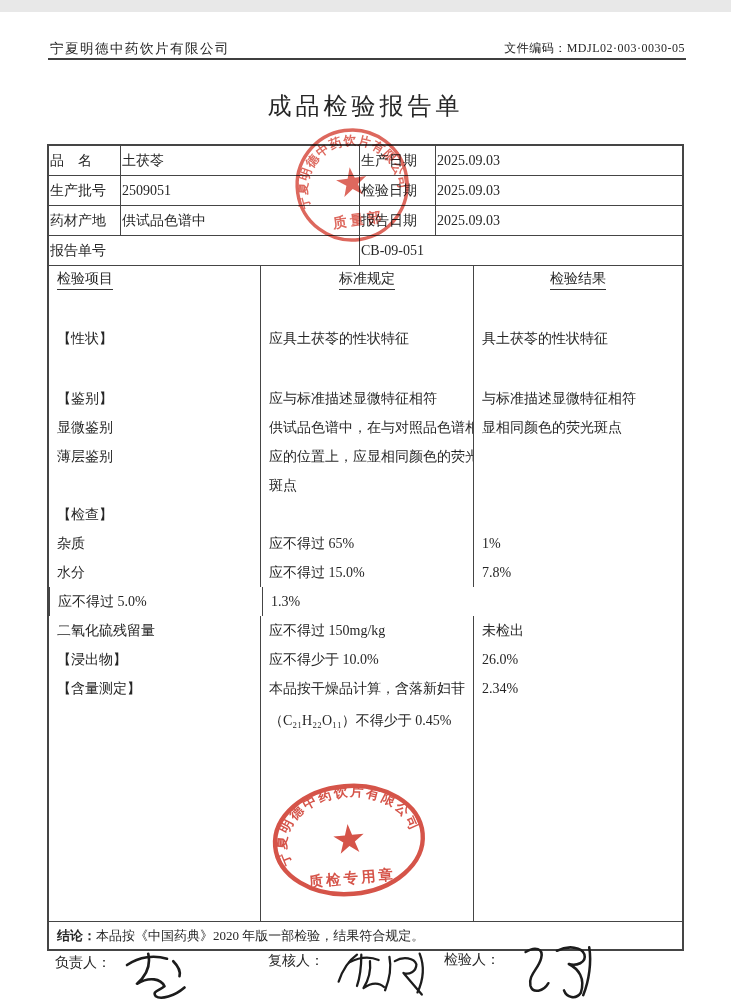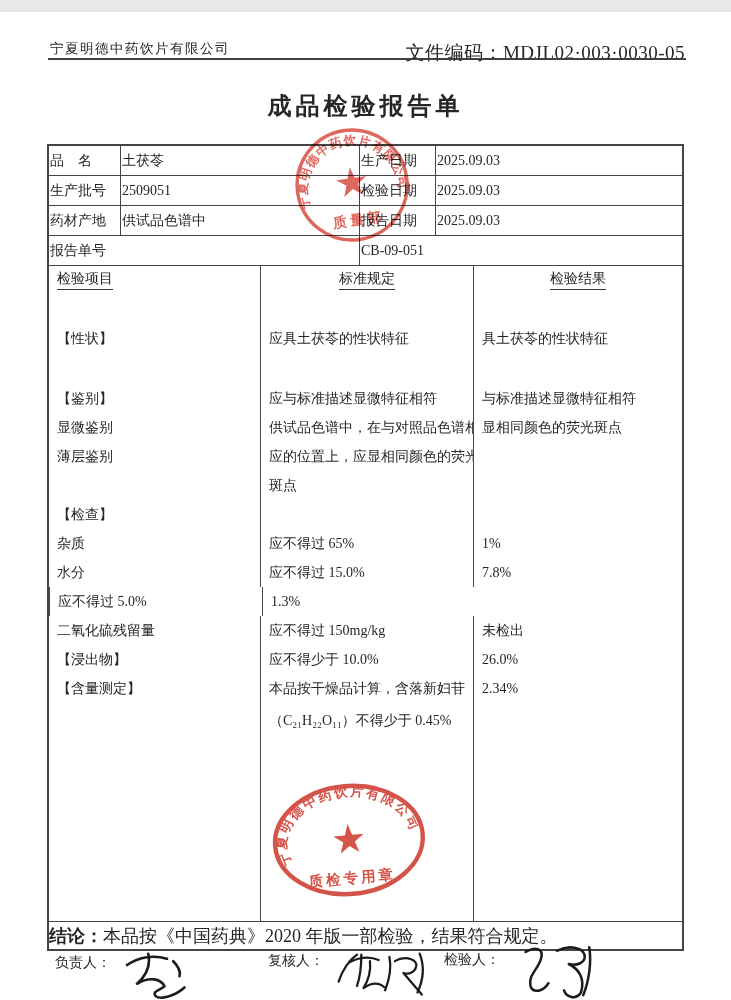--- a/index.html
+++ b/index.html
@@ -1,45 +1,45 @@
 <!DOCTYPE html>
 <html><head>
 <meta charset="utf-8">
 <style>
   html,body{margin:0;padding:0;background:#e8e8e8;}
   .page{position:relative;width:731px;height:1000px;background:#ffffff;margin:12px auto;
         font-family:"Liberation Serif","DejaVu Serif",serif;color:#262626;overflow:hidden;}
 
   
   .hdr-company{position:absolute;left:50px;top:28px;font-size:13.5px;letter-spacing:1.5px;}
-  .hdr-code{position:absolute;right:46px;top:28px;font-size:19px;letter-spacing:.5px;}
+  .hdr-code{position:absolute;right:46px;top:28px;font-size:12px;letter-spacing:.5px;}
   .hdr-rule{position:absolute;left:48px;right:45px;top:46px;border-top:2.5px solid #3f3f3f;height:0;}
   .title{position:absolute;left:0;width:731px;top:78px;text-align:center;
-         font-size:24px;font-weight:bold;letter-spacing:4px;}
+         font-size:24px;font-weight:normal;letter-spacing:4px;}
 
   
   .doc-table{position:absolute;left:47px;top:132px;width:637px;border:2px solid #454545;box-sizing:border-box;}
   .irow{display:flex;height:30px;border-bottom:1.5px solid #454545;box-sizing:border-box;}
   .icell{display:flex;align-items:center;box-sizing:border-box;font-size:14px;padding-left:1px;overflow:hidden;white-space:pre;}
   .bl{border-left:1.5px solid #454545;}
   .w1{width:71px;}.w2{width:239px;}.w3{width:76px;}.w4{flex:1;}.w5{width:310px;}
 
   .mrow{display:flex;box-sizing:border-box;}
   .mcell{box-sizing:border-box;font-size:14px;display:flex;align-items:center;
          padding:0 8px;overflow:hidden;white-space:pre;}
   .c1{width:211px;}
   .c2{width:213px;border-left:1.5px solid #454545;}
   .c3{flex:1;border-left:1.5px solid #454545;}
   .center{justify-content:center;}
   .uline{border-bottom:1px solid #333;padding-bottom:1px;}
   .h28{height:28px;}.h29{height:29px;}.h30{height:30px;}.h31{height:31px;}.h35{height:35px;}
   .hfill{height:183px;}
 
   .concl{display:flex;align-items:center;height:28px;border-top:1.5px solid #454545;
-         box-sizing:border-box;font-size:18px;white-space:pre;}
+         box-sizing:border-box;font-size:13px;padding-left:8px;white-space:pre;}
   .concl .lbl{font-weight:bold;}
 
   
   .sig-label{position:absolute;font-size:14px;}
   .sig{position:absolute;}
   .sig path{fill:none;stroke:#1c1c1c;stroke-width:2.1;stroke-linecap:round;stroke-linejoin:round;}
 
   
   .stamp{position:absolute;mix-blend-mode:multiply;}
   .stamp-top{left:291px;top:111px;transform:rotate(-8deg);opacity:.82;}

